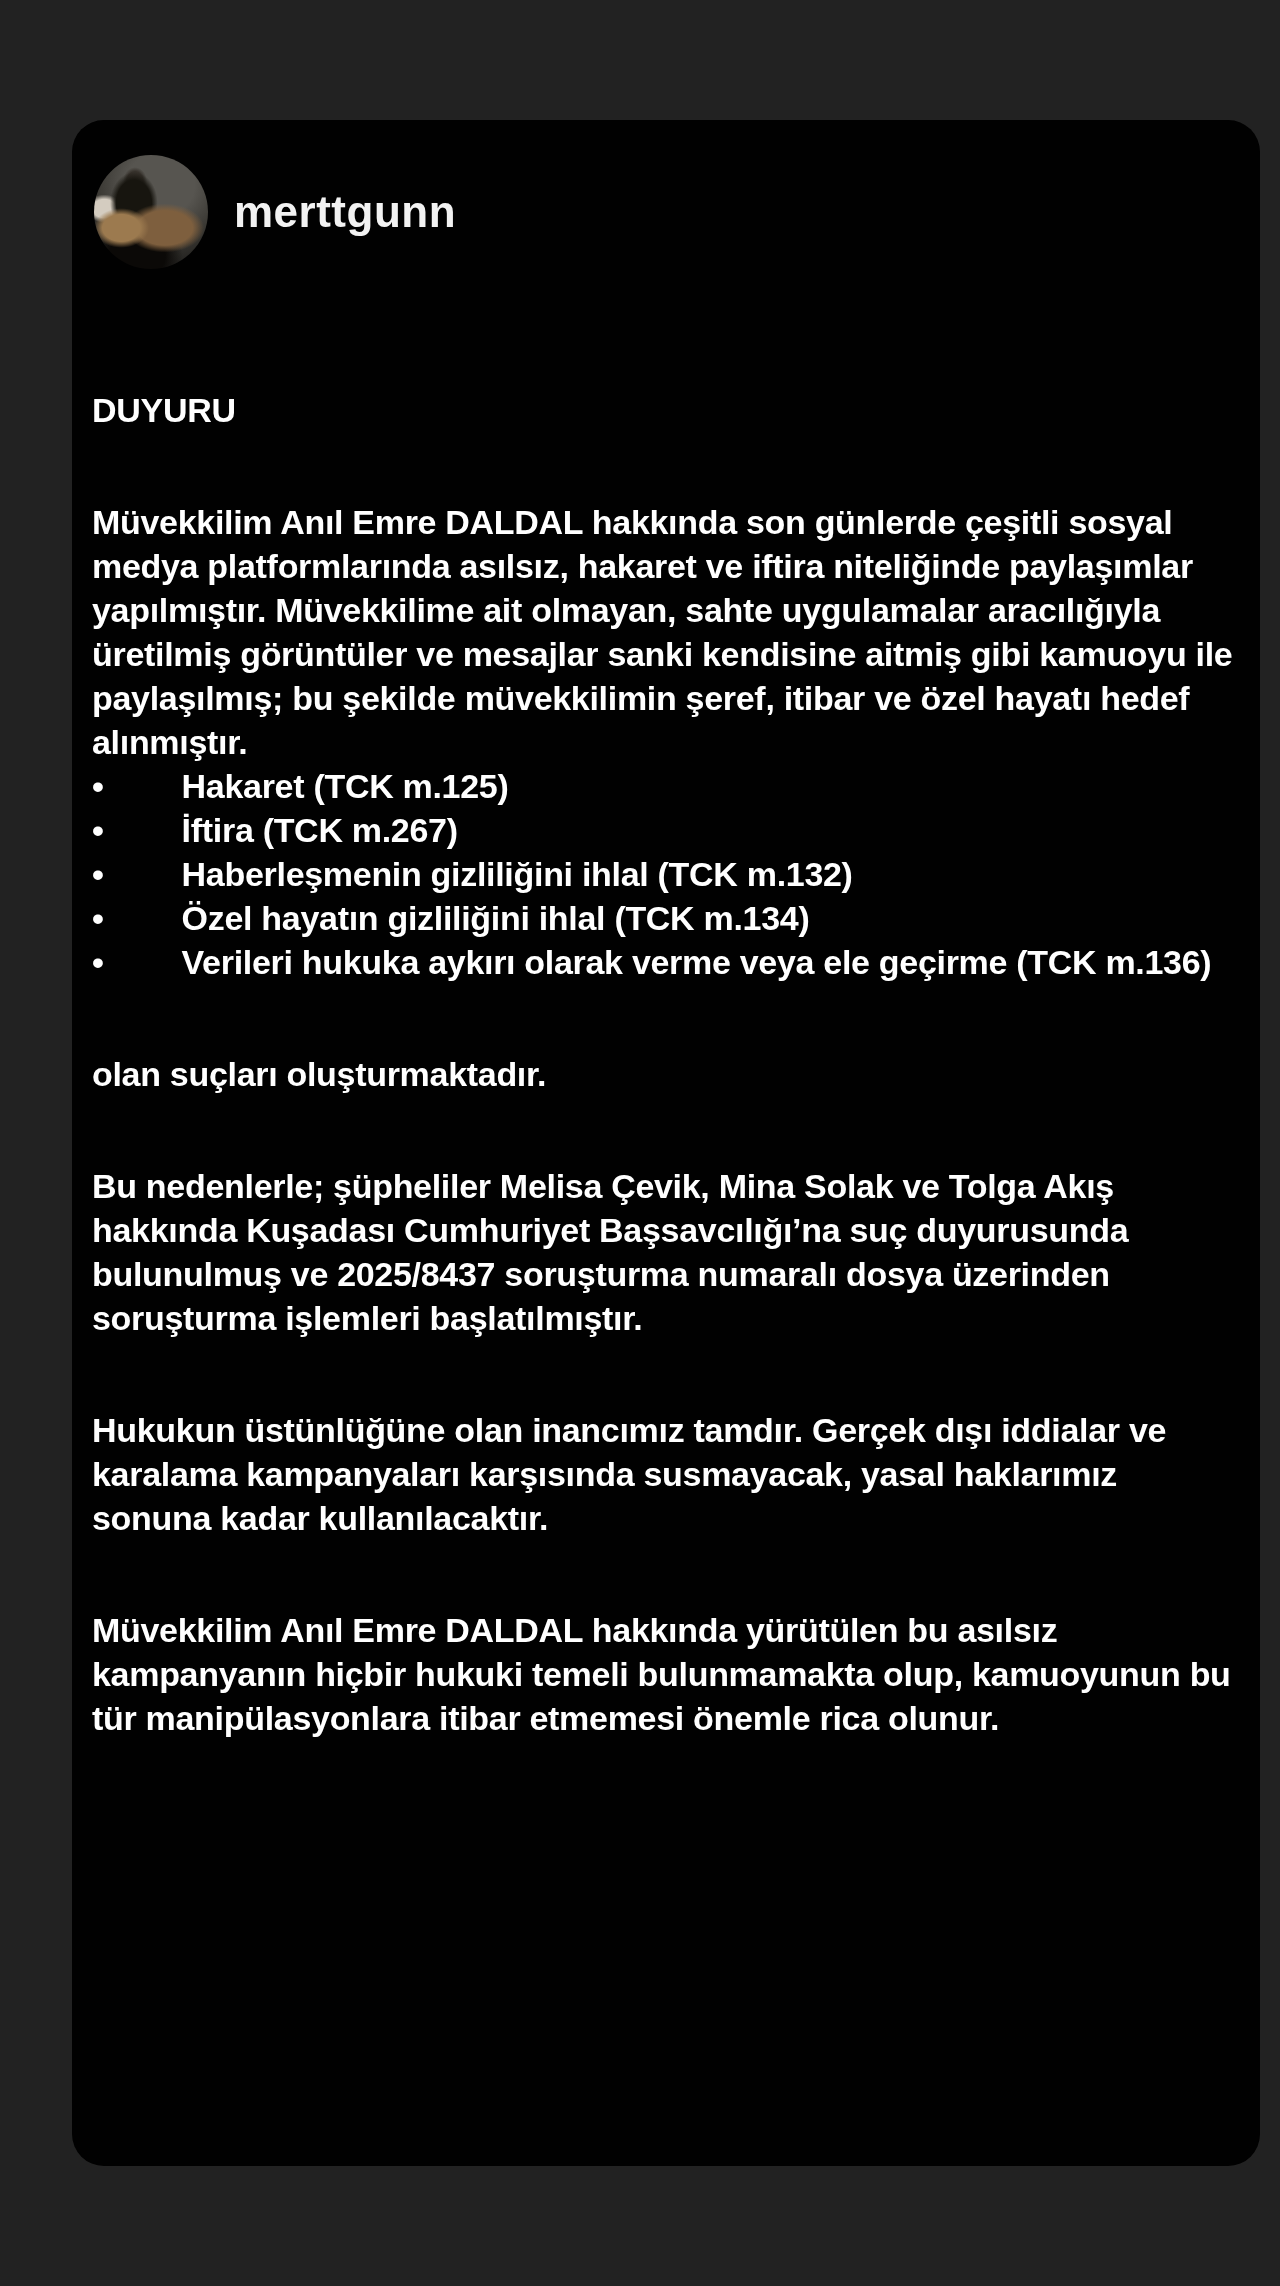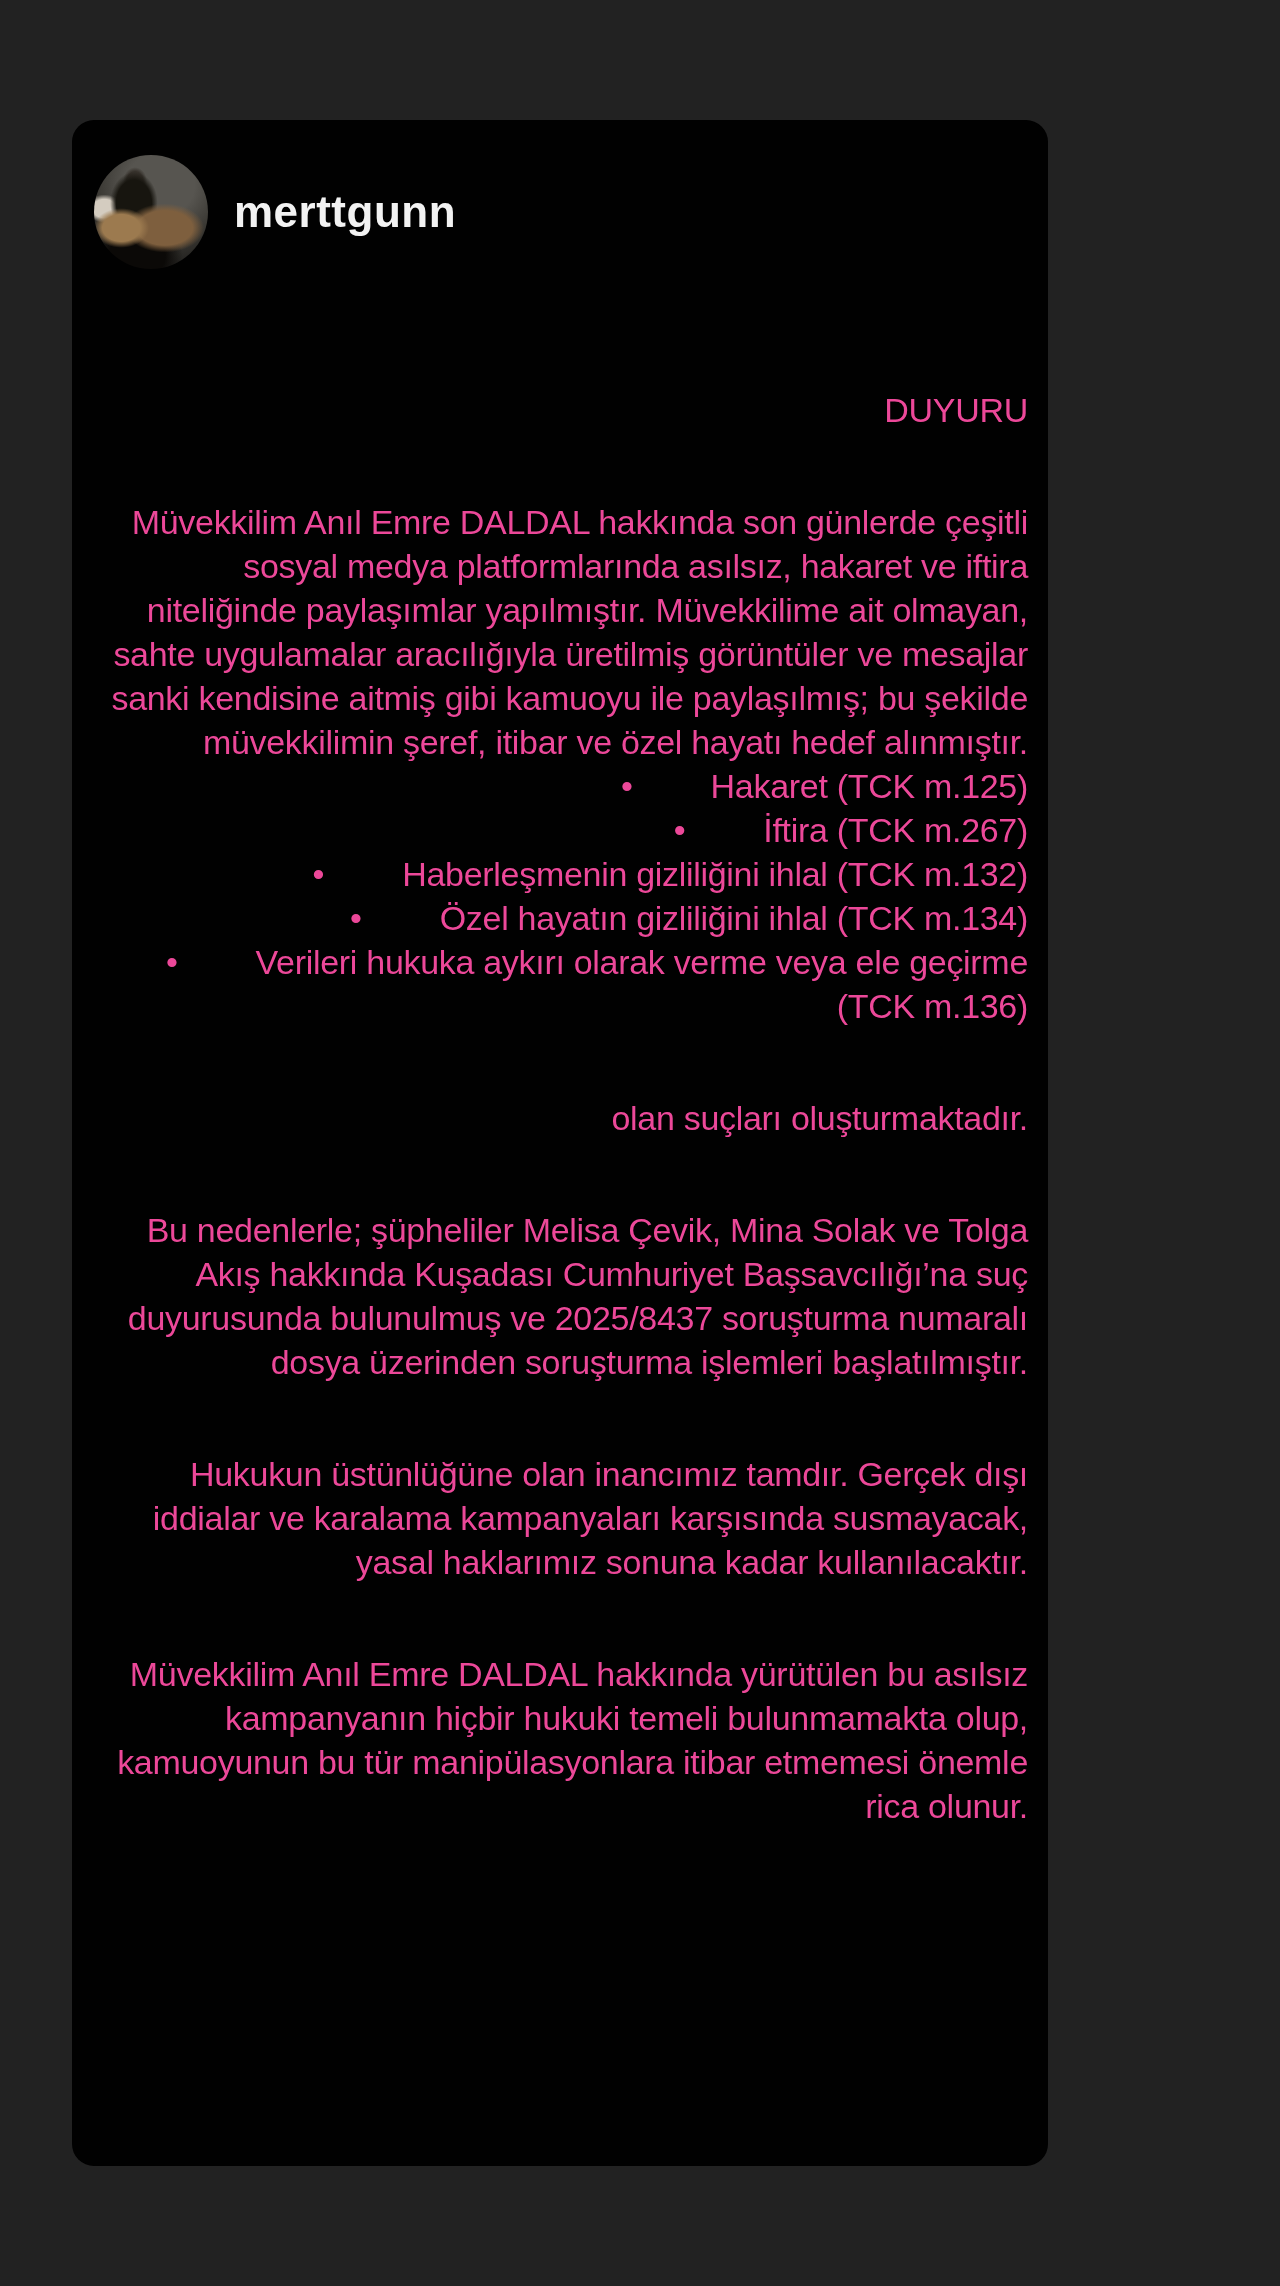--- a/index.html
+++ b/index.html
@@ -6,23 +6,23 @@
   body{
     width:1280px;height:2286px;
     background:#222222;
     overflow:hidden;
     position:relative;
     font-family:"Liberation Sans", sans-serif;
   }
   .card{
     position:absolute;
     left:72px;top:120px;
-    width:976px;height:2046px;
+    width:1188px;height:2046px;
     background:#010101;
-    border-radius:22px;
+    border-radius:32px;
   }
   .header{
     position:absolute;
     top:35px;left:22px;
     display:flex;
     align-items:center;
   }
   .avatar{
     width:114px;height:114px;
     border-radius:50%;
@@ -42,23 +42,23 @@
     font-size:44px;
     letter-spacing:.5px;
     color:#f2f2f2;
   }
   .body{
     position:absolute;
     top:268px;left:0;
     width:100%;
     box-sizing:border-box;
     padding:0 20px;
-    text-align:right;
-    color:#ec4899;
-    font-weight:400;
+    text-align:left;
+    color:#ffffff;
+    font-weight:700;
     font-size:34px;
     line-height:44px;
     letter-spacing:-0.3px;
   }
   .blk{margin:0;}
   .para-block.gap, .title-block.gap{margin-top:68px;}
   .bullet-item{margin:0;}
   .bullet-marker{margin-right:78px;}
 </style>
 </head>

